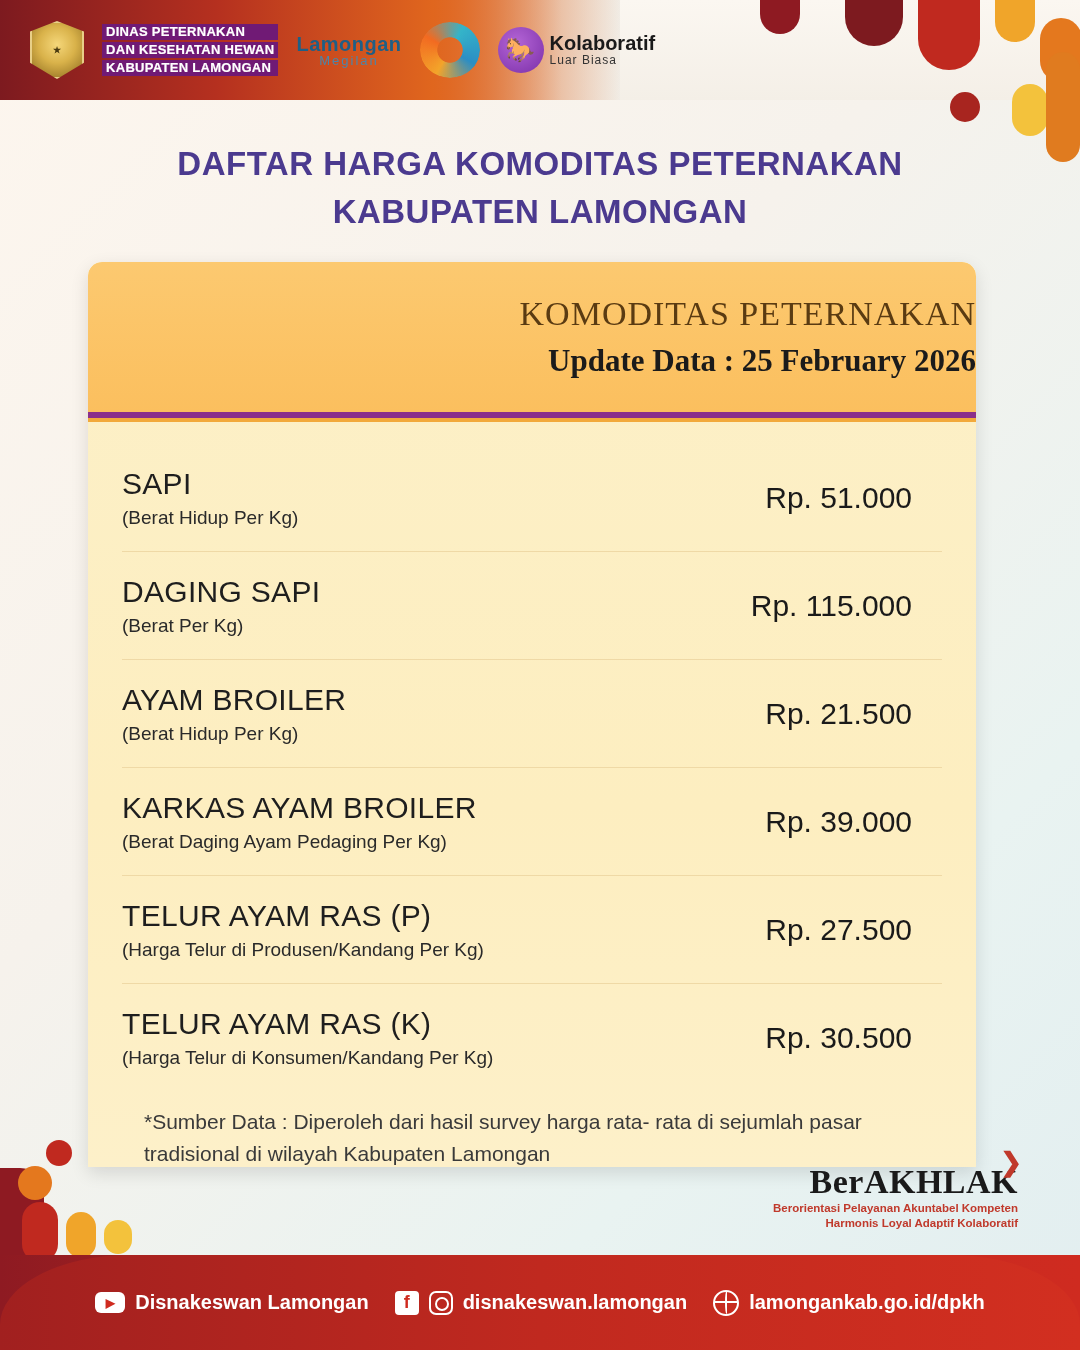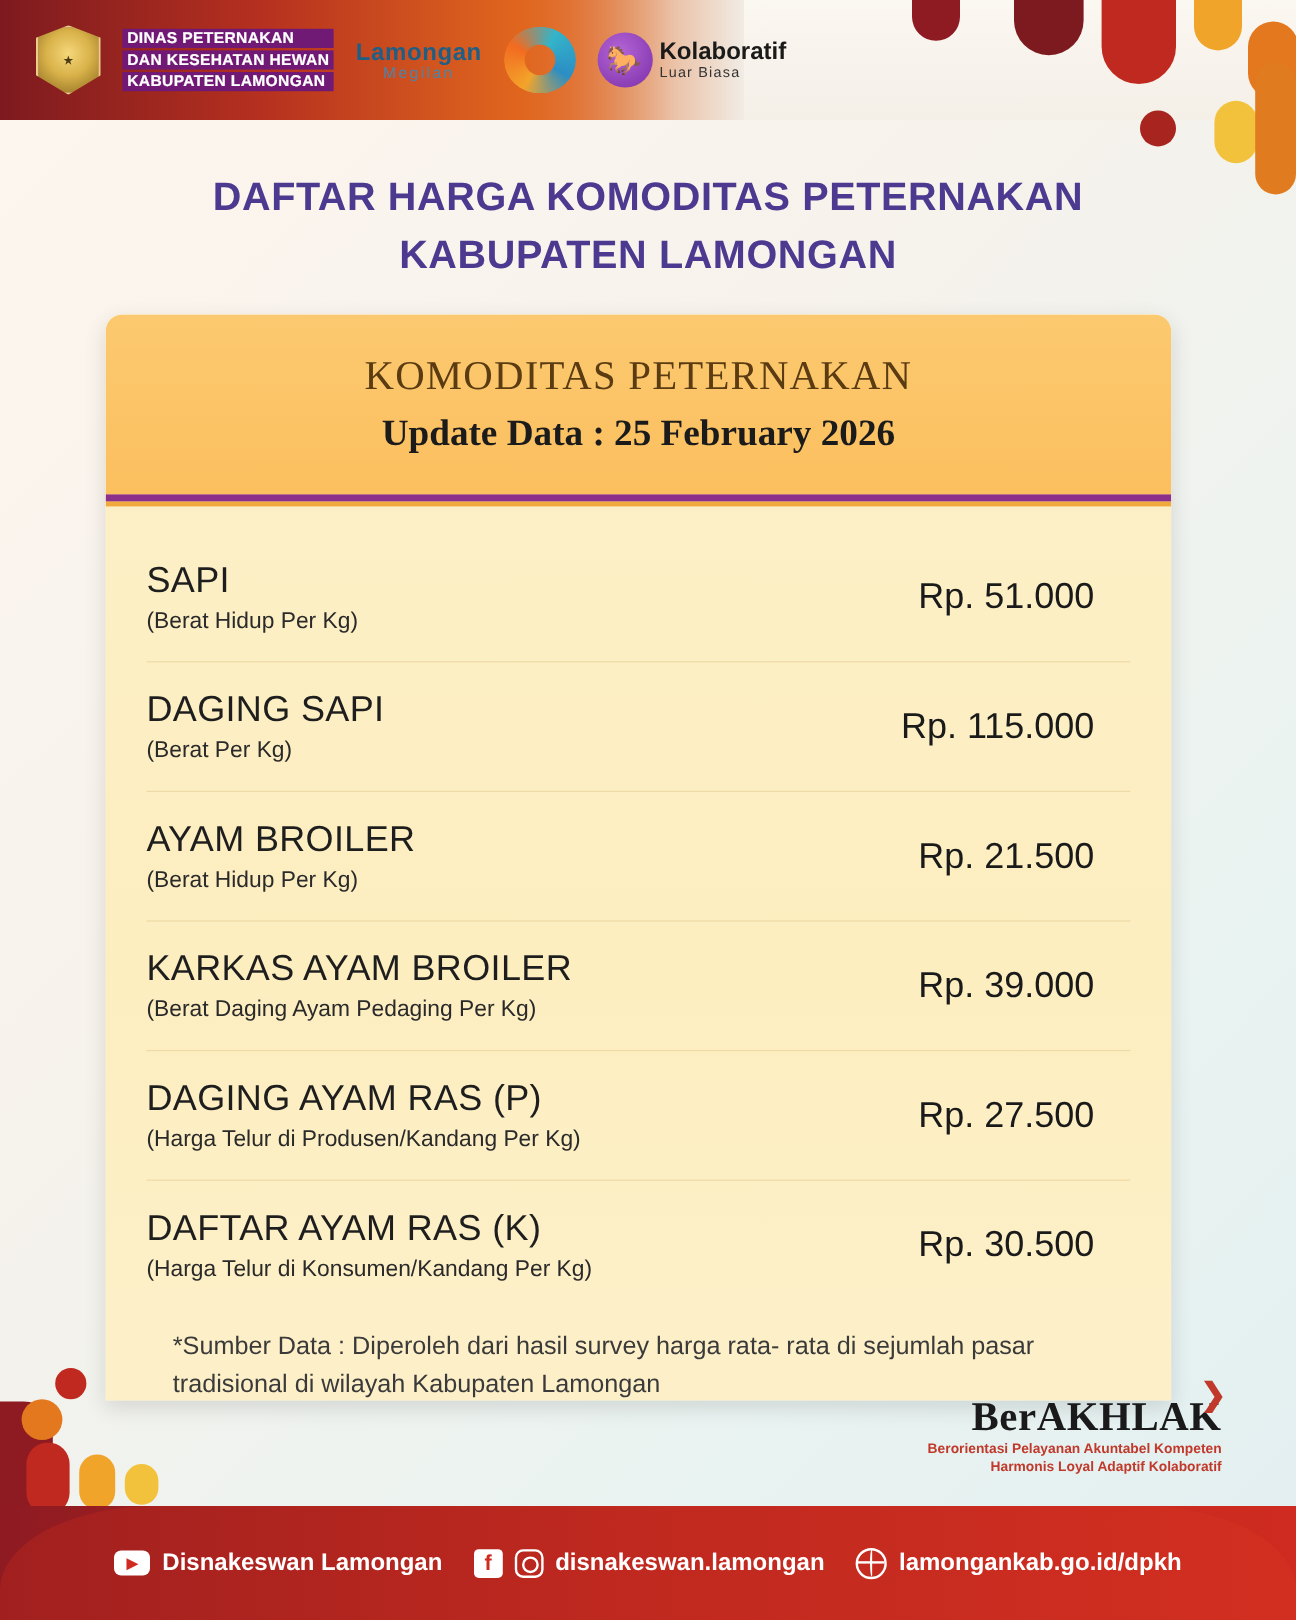--- a/index.html
+++ b/index.html
@@ -99,21 +99,21 @@
     position:absolute; top:262px; left:88px; width:888px; height:905px;
     border-radius: 14px 14px 0 0;
     background: linear-gradient(180deg,#fcf0c8 0%, #fdeec0 60%, #fdf0c9 100%);
     box-shadow: 0 6px 18px rgba(0,0,0,0.12);
     overflow:hidden;
   }
   .card-head {
     height:150px;
     background: linear-gradient(180deg,#fcc970 0%, #fbbf5e 100%);
     border-radius: 14px 14px 0 0;
-    display:flex; flex-direction:column; align-items:center; justify-content:center;
+    display:flex; flex-direction:column; align-items:flex-end; justify-content:center;
     gap:10px;
   }
   .card-head .h1 {
     font-family: "Liberation Serif", serif;
     font-size:34px; color:#5a3b12; letter-spacing:1px;
   }
   .card-head .h2 {
     font-family: "Liberation Serif", serif;
     font-size:31px; color:#1b1b1b; font-weight:bold;
   }
@@ -269,29 +269,29 @@
     <div class="row">
       <div class="names">
         <div class="cname">KARKAS AYAM BROILER</div>
         <div class="cdesc">(Berat Daging Ayam Pedaging Per Kg)</div>
       </div>
       <div class="price">Rp. 39.000</div>
     </div>
 
     <div class="row">
       <div class="names">
-        <div class="cname">DAGING AYAM RAS (P)</div>
+        <div class="cname">TELUR AYAM RAS (P)</div>
         <div class="cdesc">(Harga Telur di Produsen/Kandang Per Kg)</div>
       </div>
       <div class="price">Rp. 27.500</div>
     </div>
 
     <div class="row">
       <div class="names">
-        <div class="cname">DAFTAR AYAM RAS (K)</div>
+        <div class="cname">TELUR AYAM RAS (K)</div>
         <div class="cdesc">(Harga Telur di Konsumen/Kandang Per Kg)</div>
       </div>
       <div class="price">Rp. 30.500</div>
     </div>
 
   </div>
 
   <div class="source">*Sumber Data : Diperoleh dari hasil survey harga rata- rata di sejumlah pasar tradisional di wilayah Kabupaten Lamongan</div>
 </div>
 

